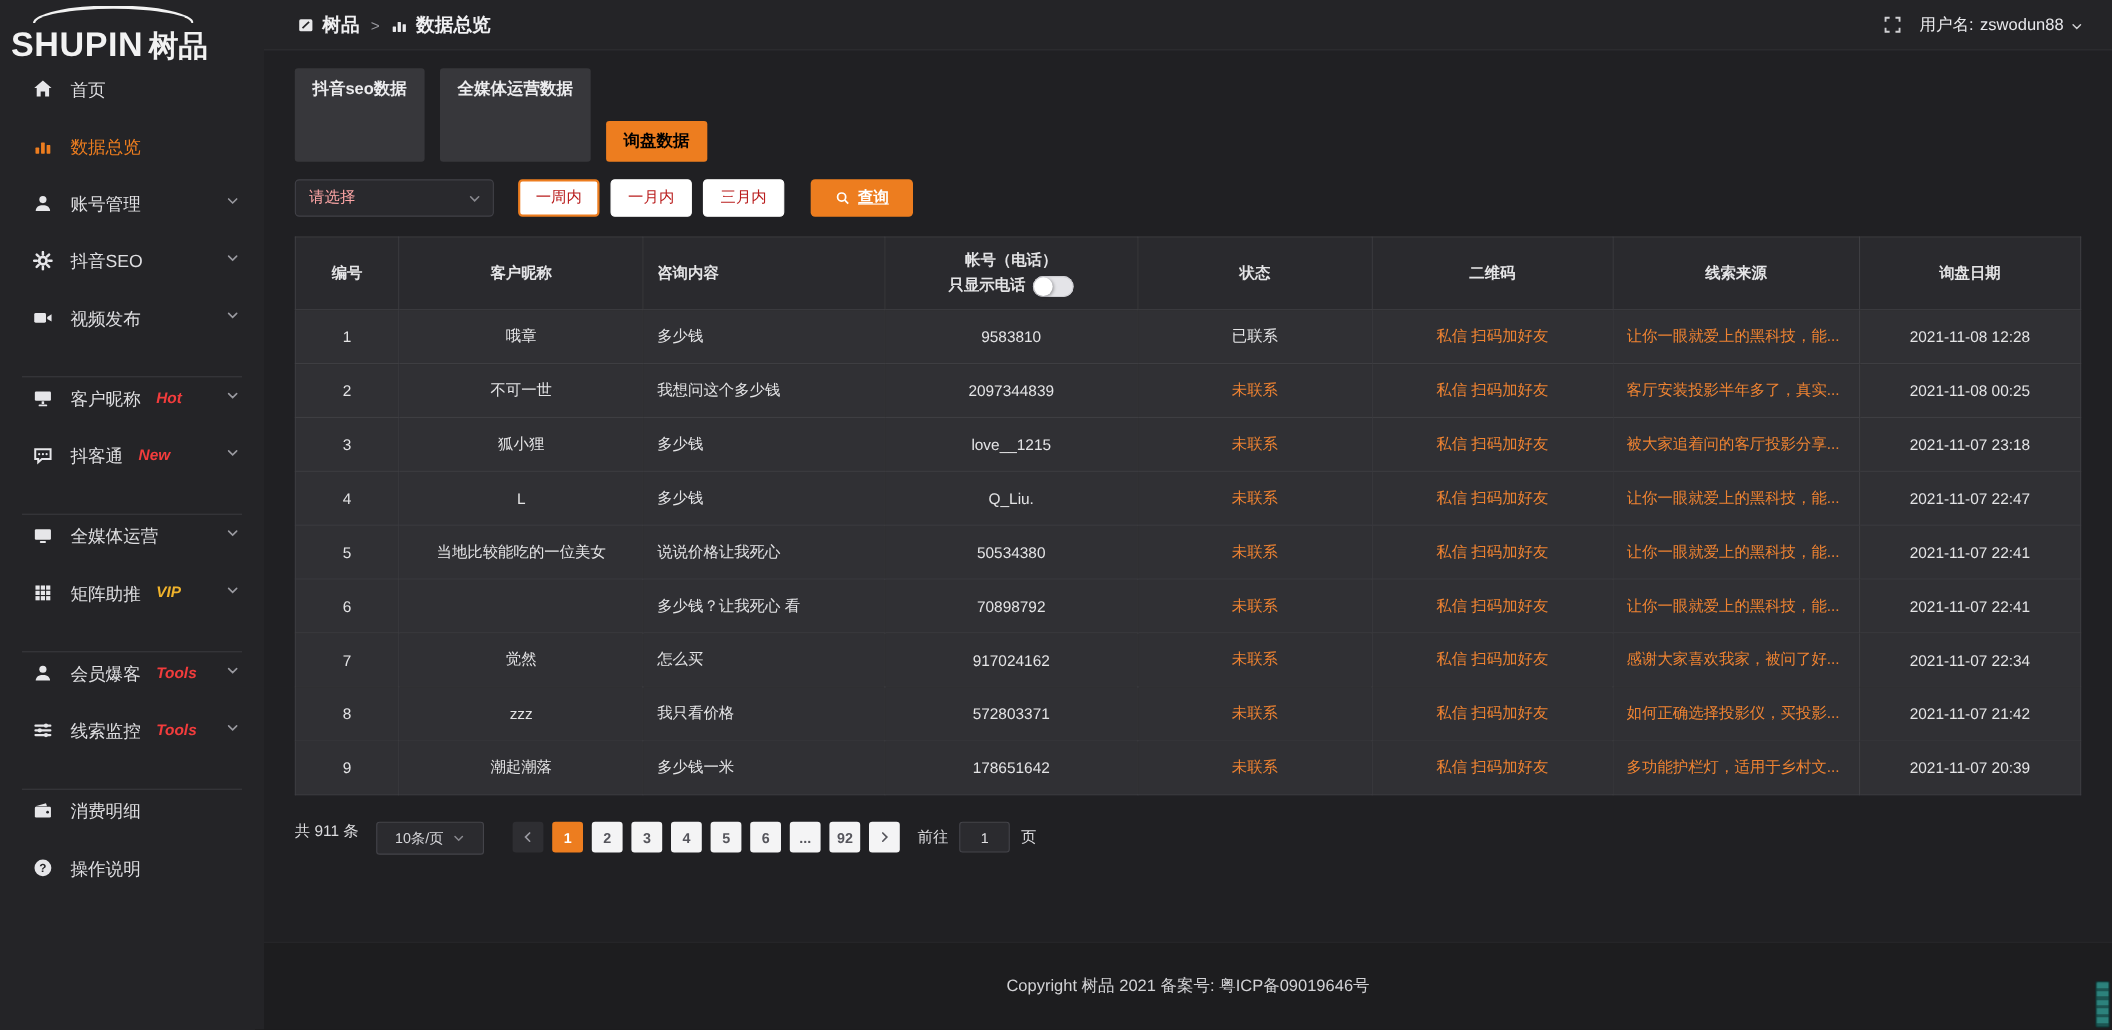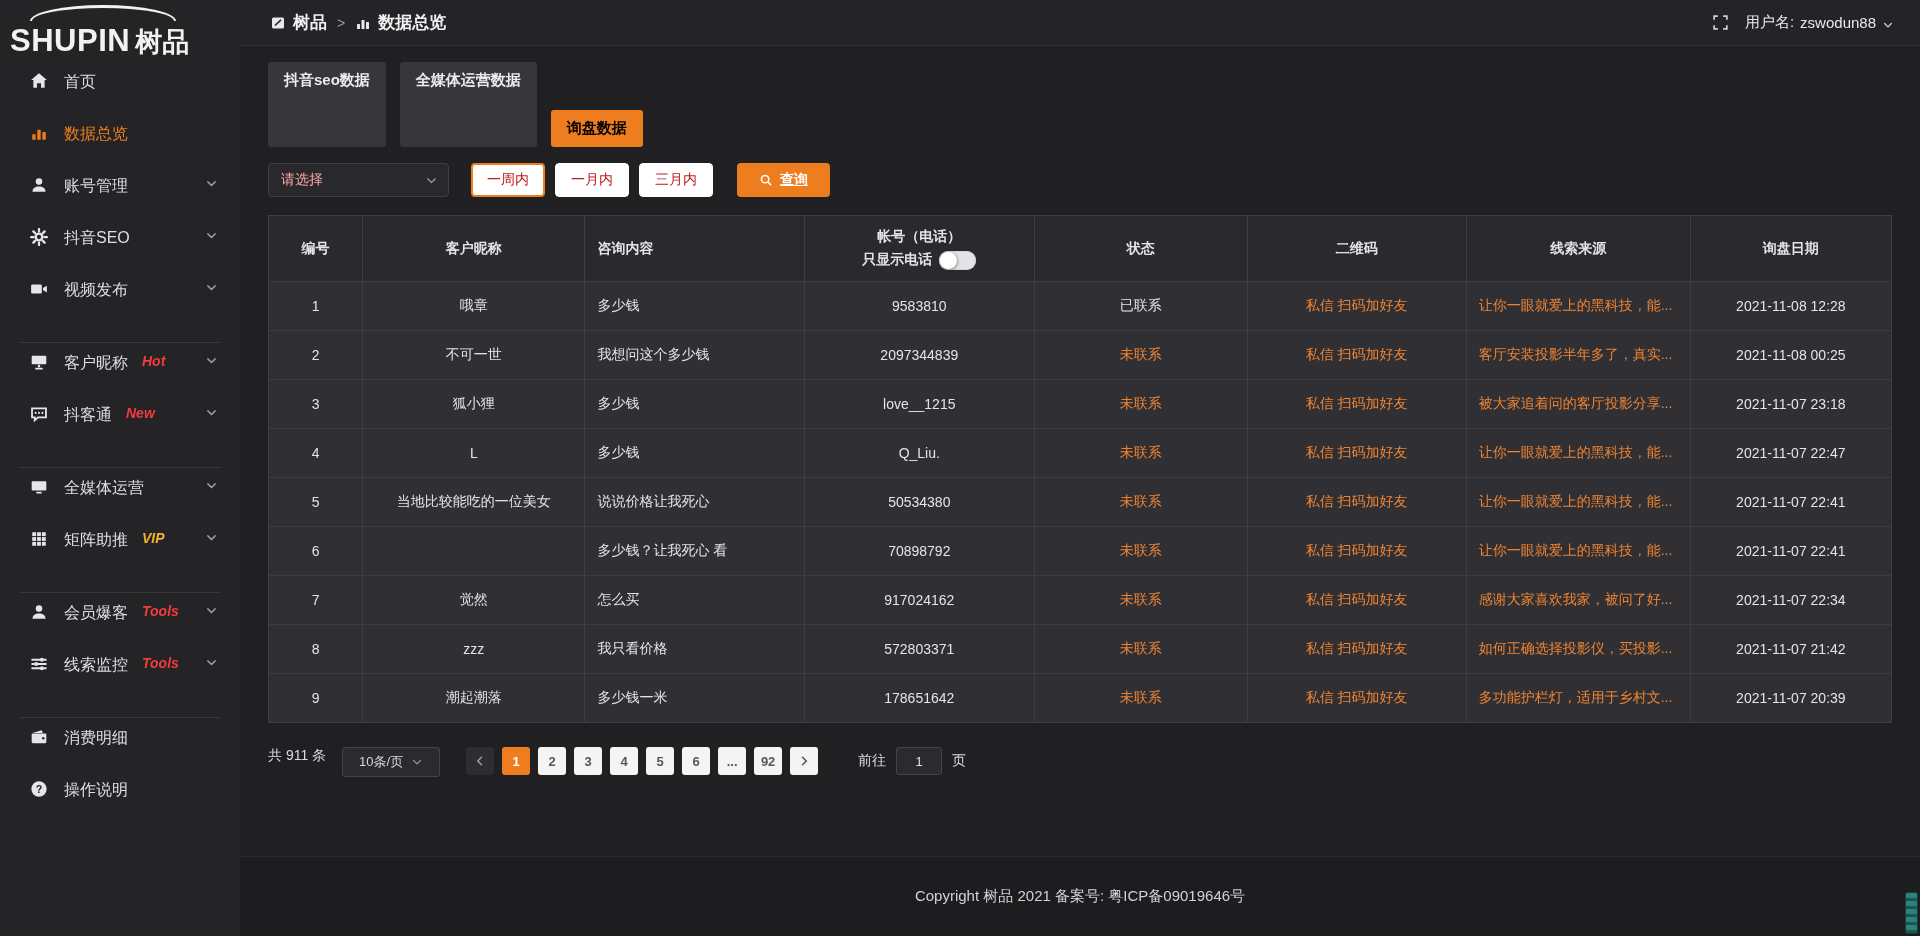--- a/index.html
+++ b/index.html
@@ -77,21 +77,21 @@
   .pg-total{margin-right:16px;}
   .pg-size{width:98px;height:30px;background:#2b2b2f;border:1px solid #44444a;border-radius:3px;
            display:flex;align-items:center;justify-content:center;gap:8px;color:#d6d6da;cursor:pointer;font-size:13px;}
   .pg-size .chev{width:12px;height:12px;color:#8a8a90;}
   .pg-nav{display:flex;align-items:center;gap:8px;margin-left:26px;}
   .pg-btn{min-width:28px;height:28px;border-radius:3px;background:#f4f4f5;color:#55555c;display:flex;
           align-items:center;justify-content:center;font-size:13px;cursor:pointer;padding:0 5px;font-weight:bold;}
   .pg-btn.dark{background:#2e2e32;color:#9a9aa1;}
   .pg-btn.active{background:var(--accent);color:#fff;}
   .pg-btn .icon{width:12px;height:12px;}
-  .pg-goto{display:flex;align-items:center;gap:10px;margin-left:40px;}
+  .pg-goto{display:flex;align-items:center;gap:10px;margin-left:16px;}
   .goto-input{width:46px;height:28px;background:#2b2b2f;border:1px solid #44444a;border-radius:3px;
               color:#e0e0e3;text-align:center;font-size:13px;font-family:inherit;}
 
   .footer{height:80px;background:#1d1d1f;border-top:1px solid #2a2a2d;display:flex;align-items:center;
           justify-content:center;color:#d2d2d5;font-size:15px;flex-shrink:0;}
 
   .float-widget{position:fixed;right:2px;bottom:2px;width:13px;height:42px;border:1px solid #0f3e3c;border-radius:2px;
           background:repeating-linear-gradient(180deg,#2c827c 0 5px,#1c5552 5px 8px);}
 </style>
 </head>

